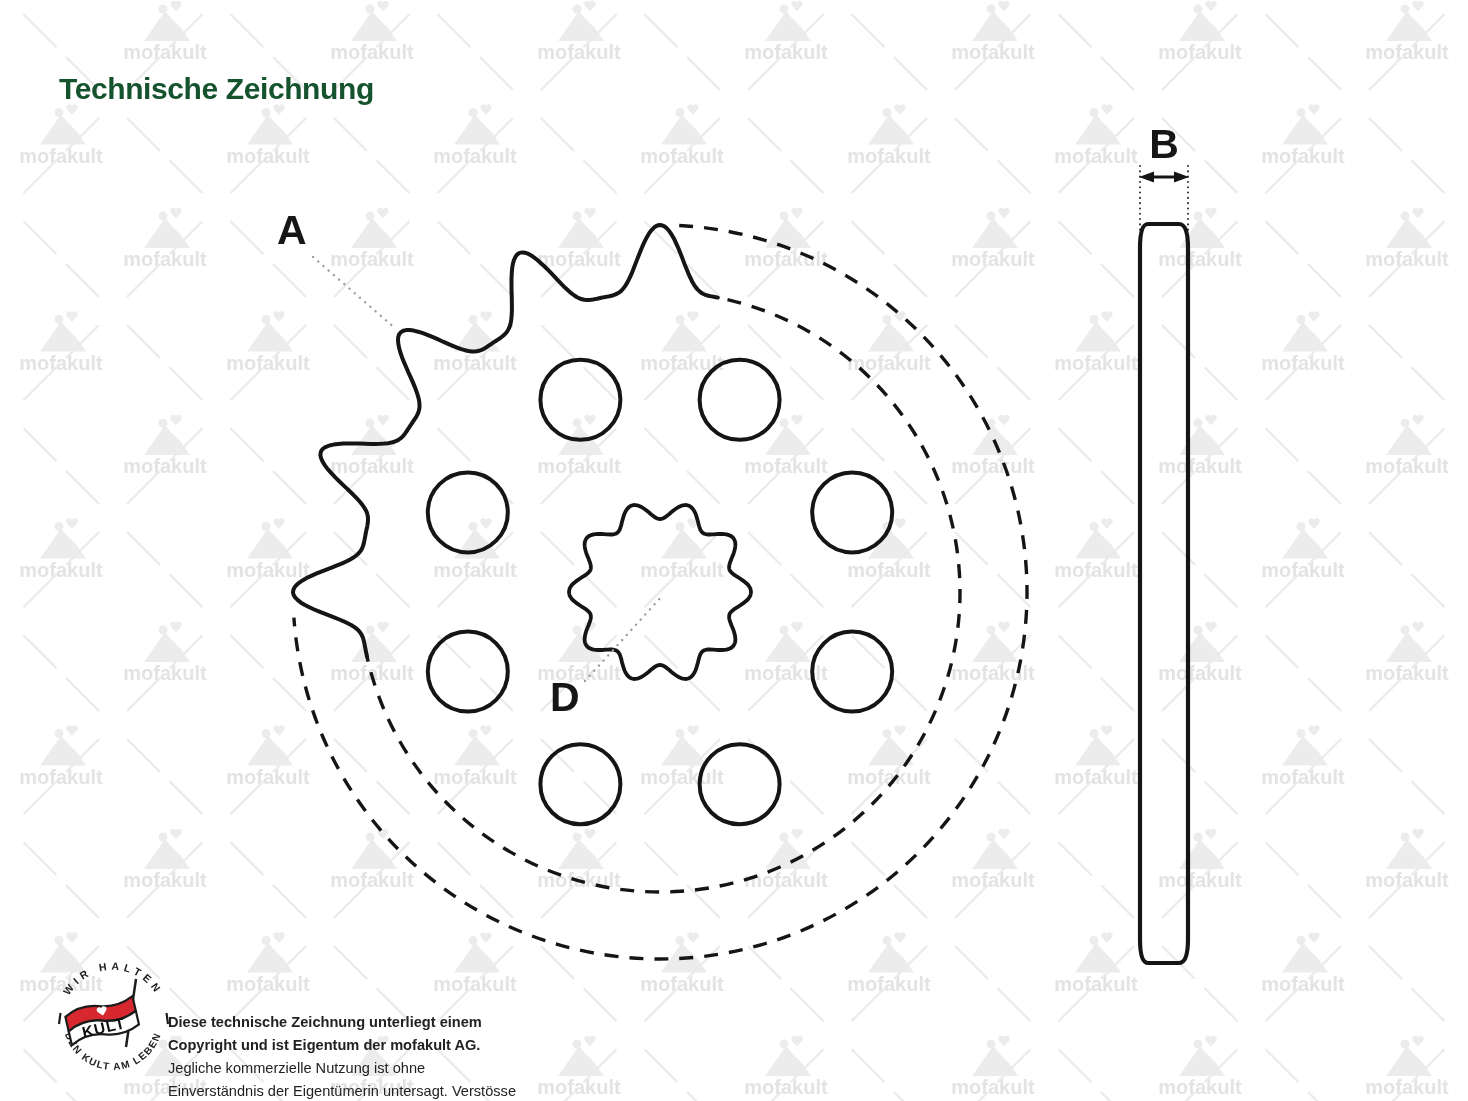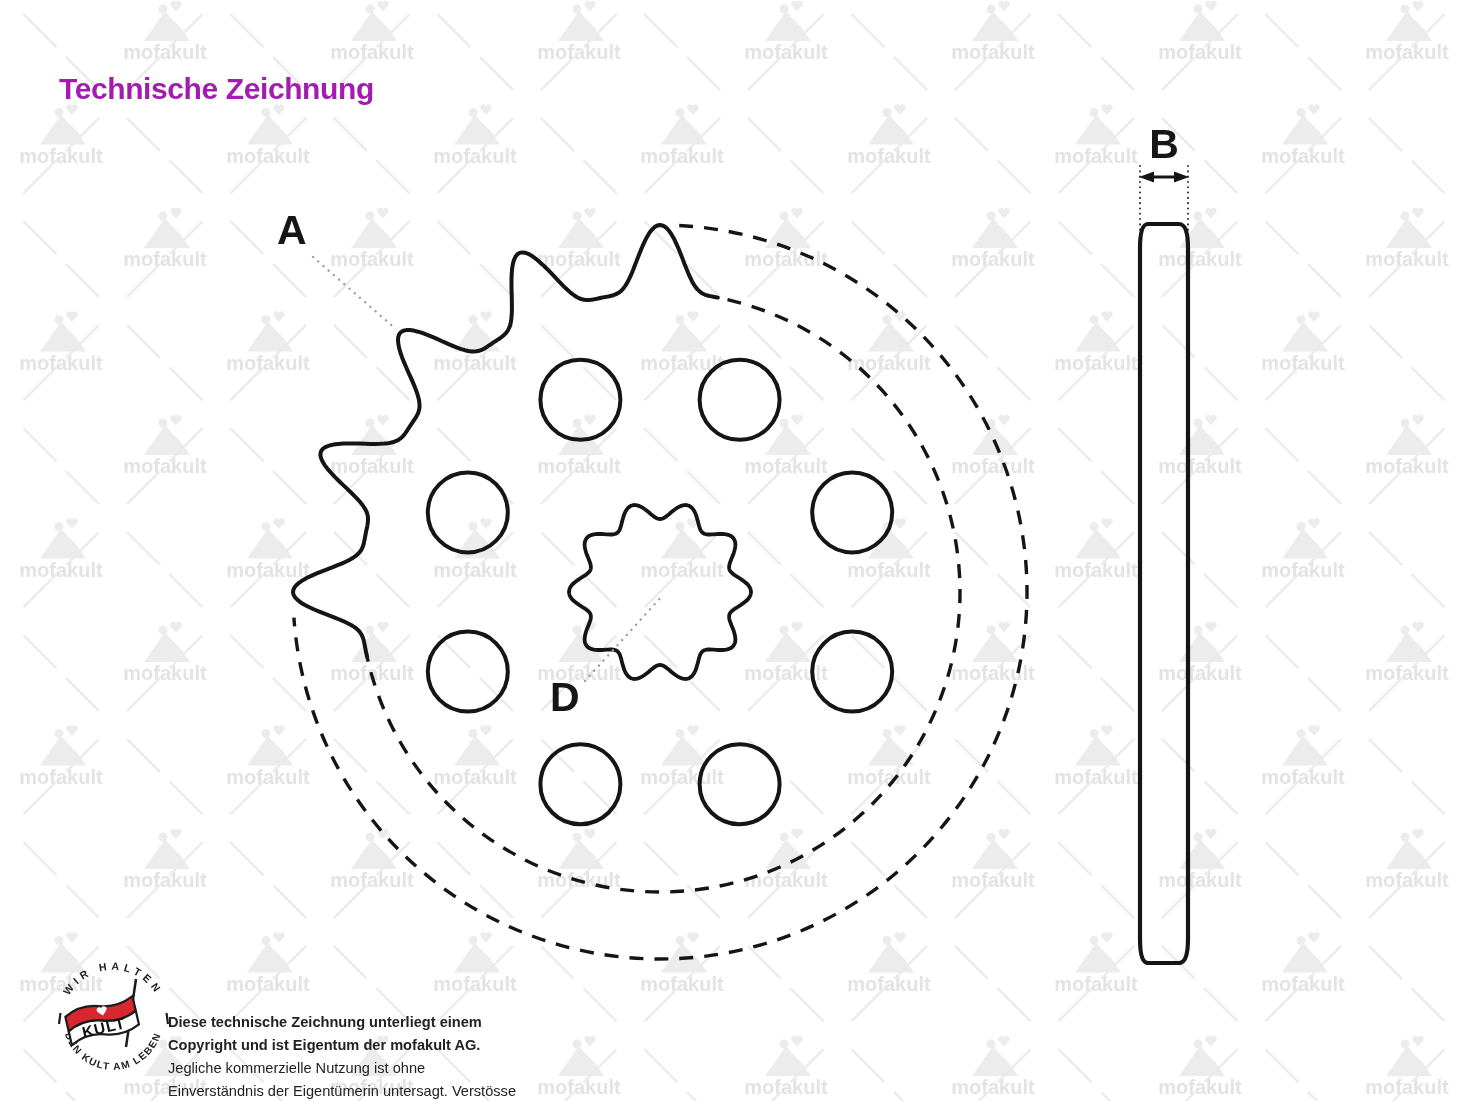--- a/index.html
+++ b/index.html
@@ -1,20 +1,20 @@
 <!DOCTYPE html>
 <html><head>
 <meta charset="utf-8">
 <style>
   html,body{margin:0;padding:0;background:#fff;}
   .page{position:relative;width:1468px;height:1101px;background:#fff;overflow:hidden;
         font-family:"Liberation Sans",sans-serif;}
   .page svg.canvas{position:absolute;left:0;top:0;}
   .page-title{position:absolute;left:59px;top:52px;font-size:30px;font-weight:800;
-              letter-spacing:-0.4px;color:#a21caf;}
+              letter-spacing:-0.4px;color:#14532d;}
   .dim-label{position:absolute;font-size:41px;font-weight:800;color:#161616;line-height:1;}
   .label-a{left:277px;top:210px;}
   .label-b{left:1164px;top:124px;transform:translateX(-50%);}
   .label-d{left:550px;top:677px;}
   .copyright{position:absolute;left:168px;top:981px;width:356px;font-size:14.6px;
              line-height:23px;color:#222;margin-top:30px;}
   .copyright .b{font-weight:bold;}
 </style>
 </head>
 <body>

